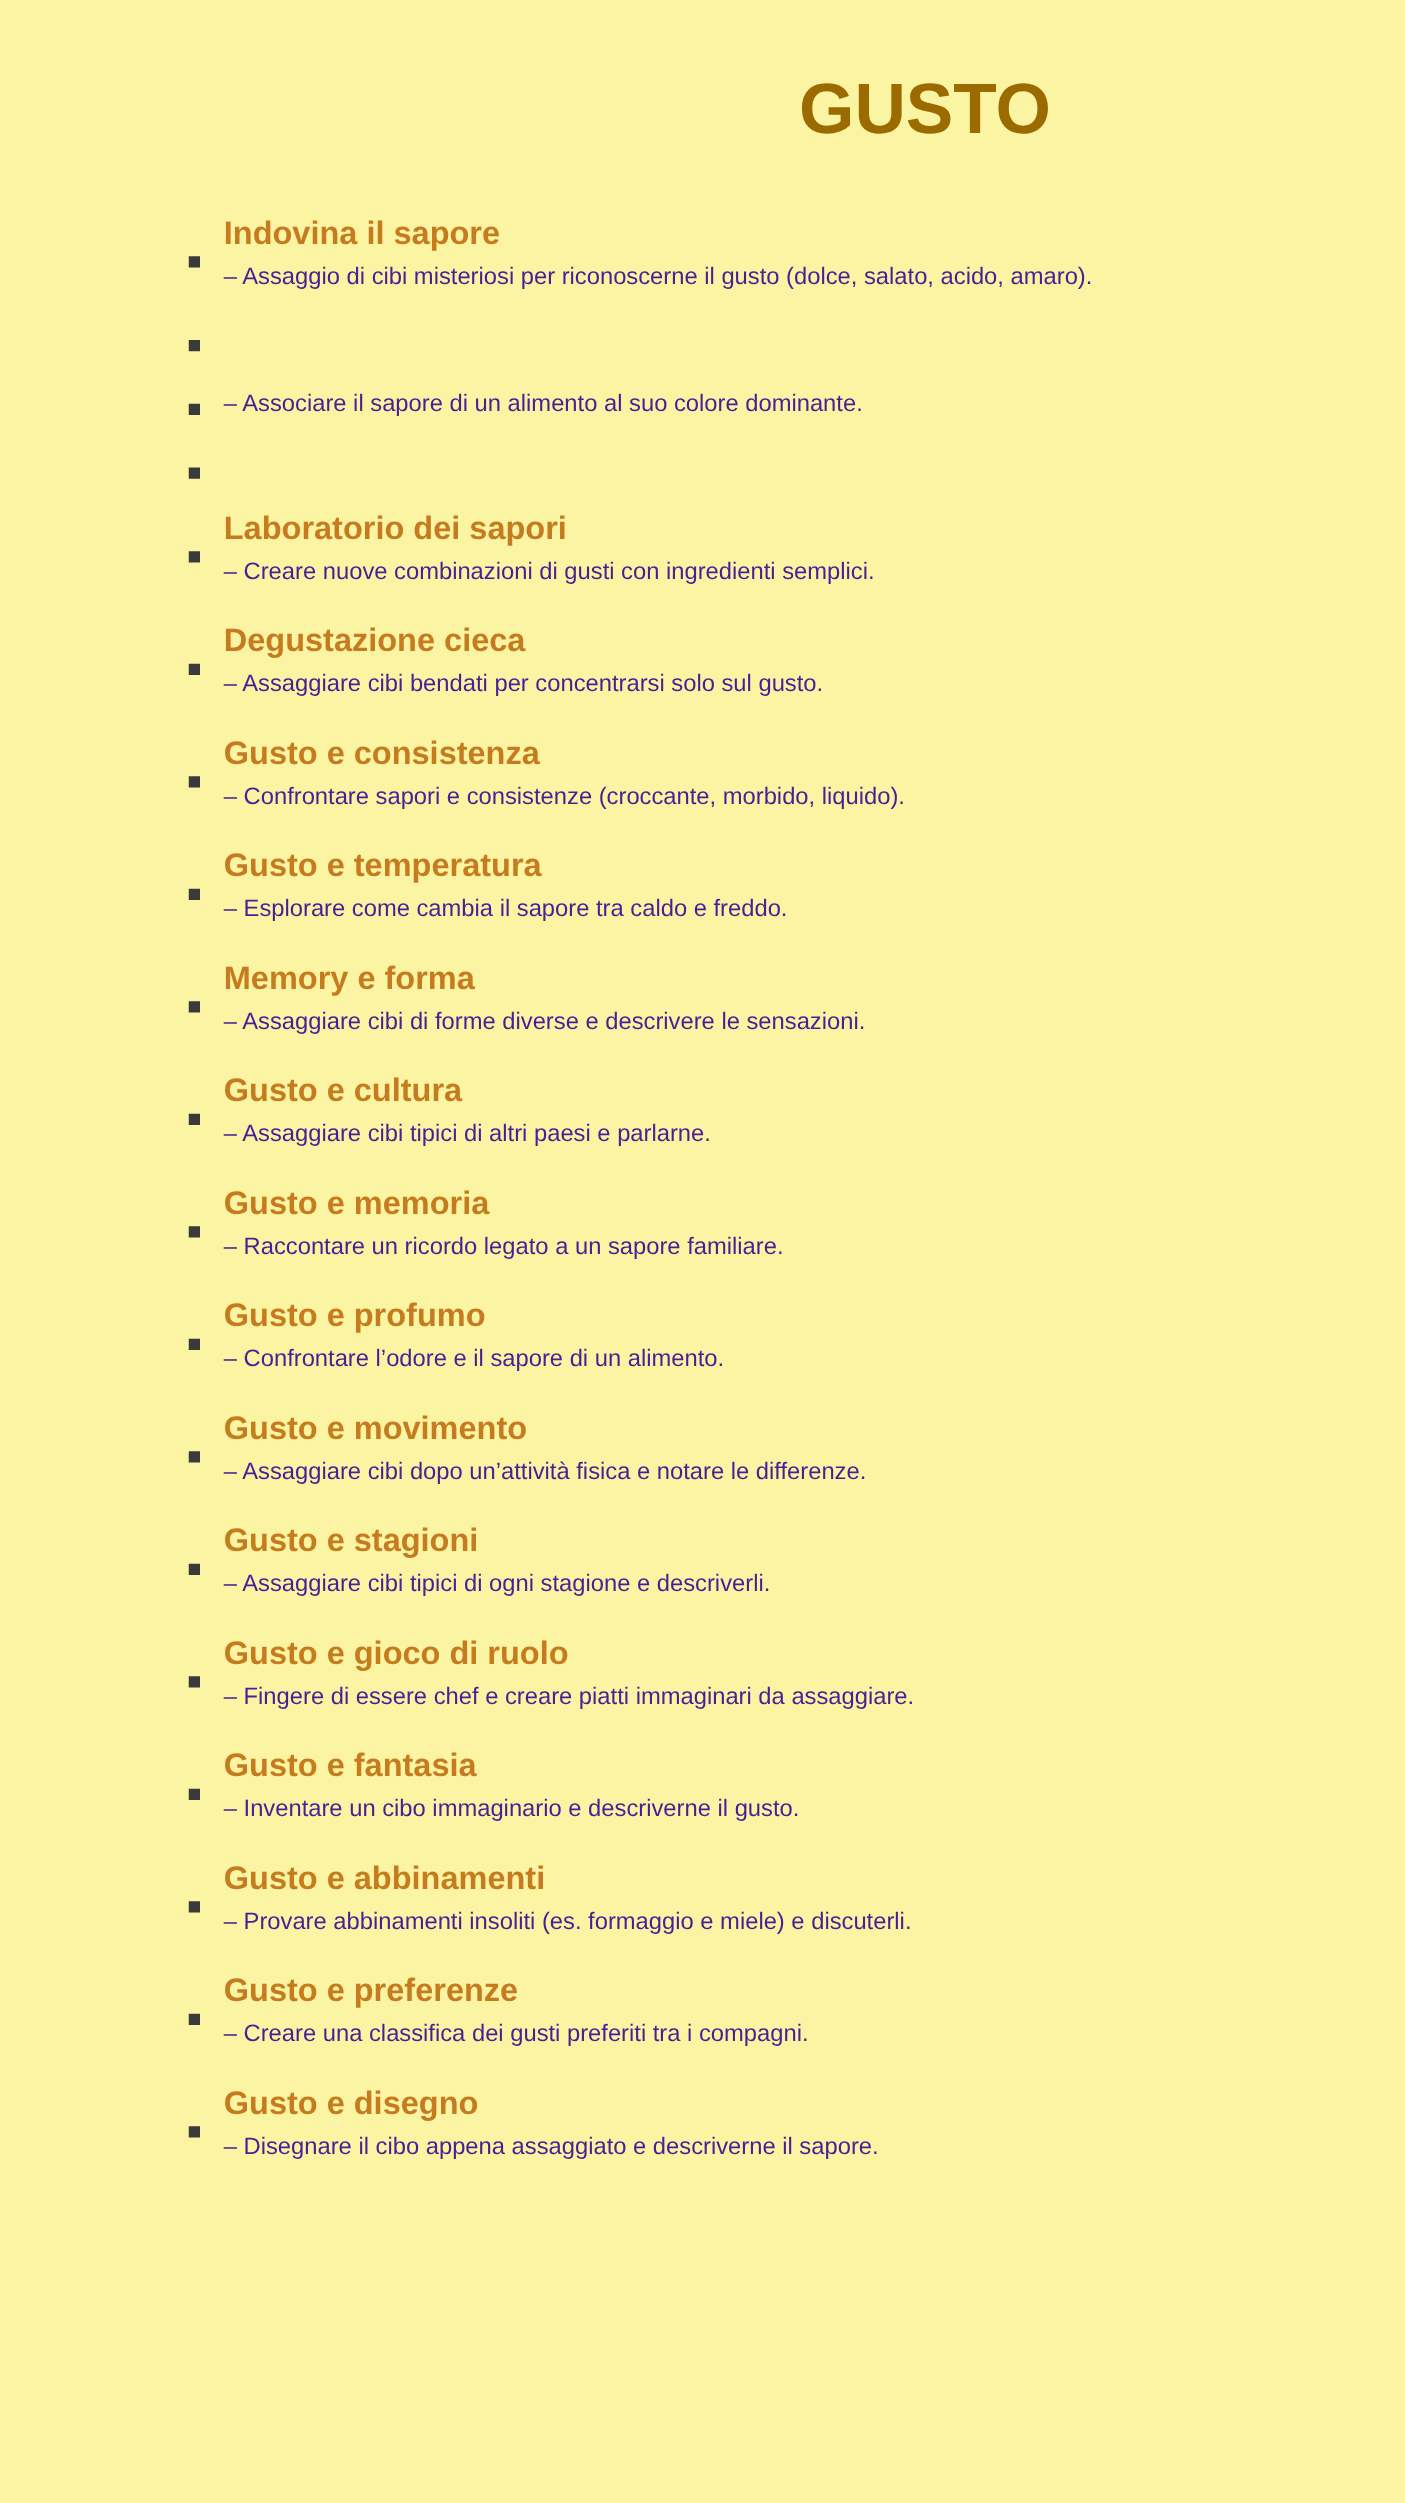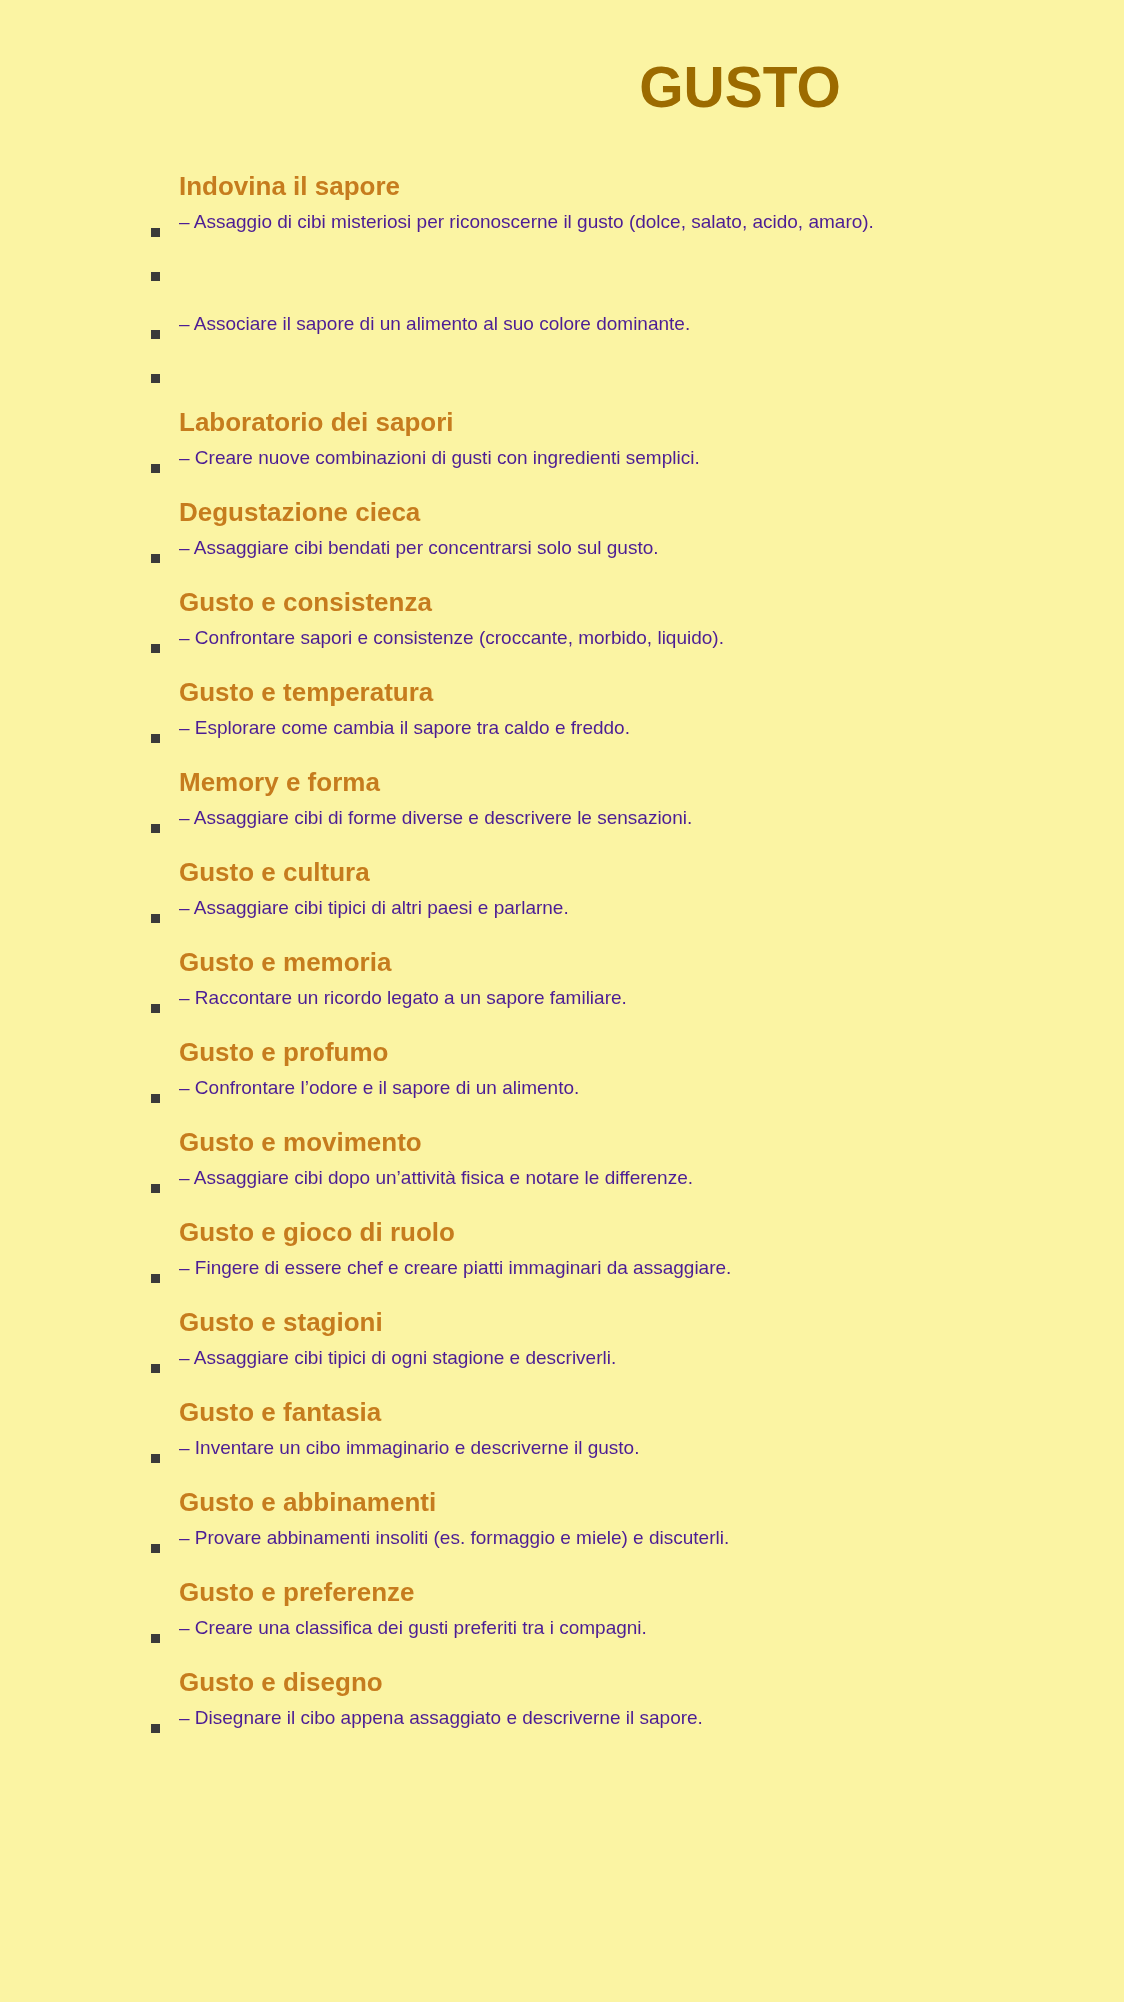--- a/index.html
+++ b/index.html
@@ -29,21 +29,21 @@
     color: #9C6B00;
     line-height: 1.05;
   }
   ul.activity-list {
     list-style: none;
     margin: 52px 0 0 0;
     padding: 0 0 0 151px;
   }
   li.item {
     display: flex;
-    align-items: flex-end;
+    align-items: center;
     margin: 0 0 23px 0;
   }
   .bullet {
     flex: 0 0 auto;
     width: 9px;
     height: 9px;
     margin: 12px 0 0 0;
     background: #3A3A3A;
   }
   .content {
@@ -164,36 +164,36 @@
       <span class="bullet"></span>
       <div class="content">
         <div class="item-title">Gusto e movimento</div>
         <div class="item-desc">– Assaggiare cibi dopo un’attività fisica e notare le differenze.</div>
       </div>
     </li>
 
     <li class="item">
       <span class="bullet"></span>
       <div class="content">
+        <div class="item-title">Gusto e stagioni</div>
+        <div class="item-desc">– Assaggiare cibi tipici di ogni stagione e descriverli.</div>
+      </div>
+    </li>
+
+    <li class="item">
+      <span class="bullet"></span>
+      <div class="content">
         <div class="item-title">Gusto e gioco di ruolo</div>
         <div class="item-desc">– Fingere di essere chef e creare piatti immaginari da assaggiare.</div>
       </div>
     </li>
 
     <li class="item">
       <span class="bullet"></span>
       <div class="content">
-        <div class="item-title">Gusto e stagioni</div>
-        <div class="item-desc">– Assaggiare cibi tipici di ogni stagione e descriverli.</div>
-      </div>
-    </li>
-
-    <li class="item">
-      <span class="bullet"></span>
-      <div class="content">
         <div class="item-title">Gusto e fantasia</div>
         <div class="item-desc">– Inventare un cibo immaginario e descriverne il gusto.</div>
       </div>
     </li>
 
     <li class="item">
       <span class="bullet"></span>
       <div class="content">
         <div class="item-title">Gusto e abbinamenti</div>
         <div class="item-desc">– Provare abbinamenti insoliti (es. formaggio e miele) e discuterli.</div>

